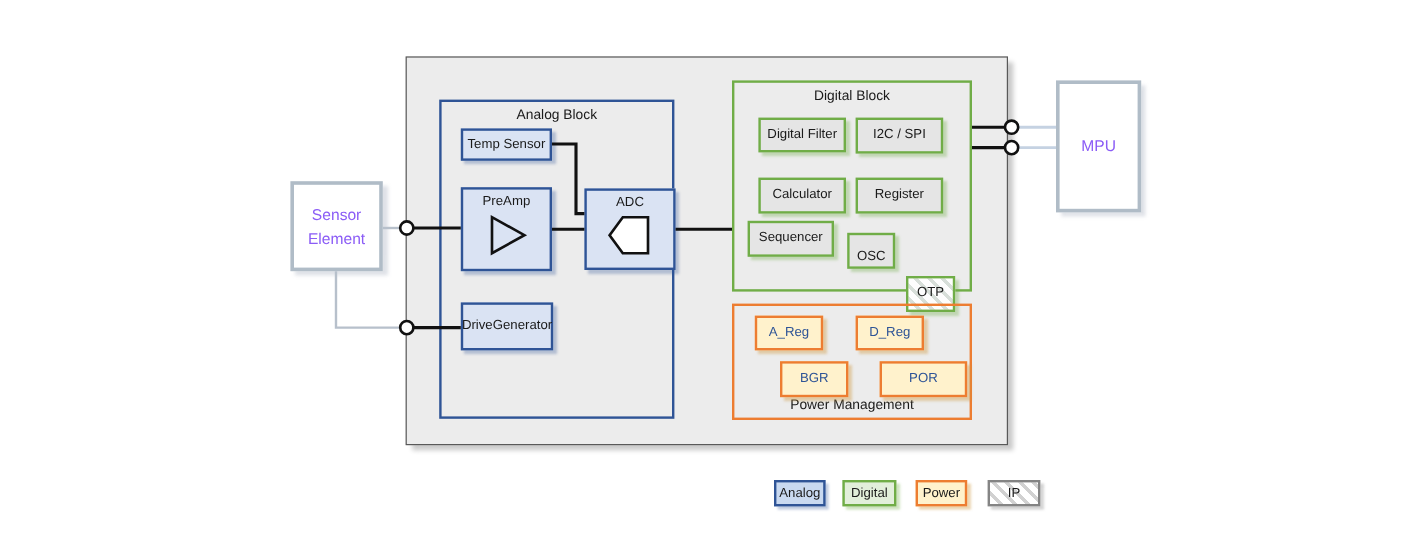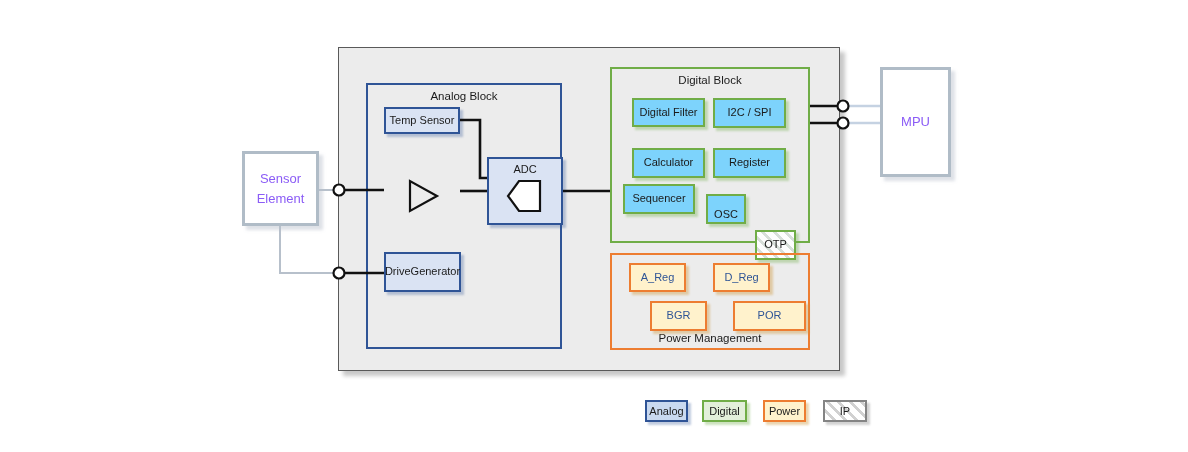--- a/index.html
+++ b/index.html
@@ -37,21 +37,21 @@
   
   .node {
     position:absolute; display:flex; align-items:center; justify-content:center;
     font-size:11px; color:#1a1a1a; text-align:center; line-height:1.25;
   }
   .node.blue {
     background:#dae3f3; border:2px solid #2f5496;
     box-shadow:3px 3px 2px rgba(46,84,150,0.30);
   }
   .node.green {
-    background:#7dd3fc; border:2px solid #70ad47;
+    background:#e5e5e5; border:2px solid #70ad47;
     box-shadow:3px 3px 2px rgba(112,173,71,0.35);
   }
   .node.orange {
     background:#fff2cc; border:2px solid #ed7d31; color:#2e5496;
     box-shadow:3px 3px 2px rgba(205,150,60,0.40);
   }
   .node.hatch-green {
     background-color:#fdfdfd;
     background-image:repeating-linear-gradient(45deg, rgba(145,165,150,0) 0 5px, rgba(145,165,150,0.35) 5px 8px);
     border:2px solid #70ad47;
@@ -108,20 +108,23 @@
   <div id="mpu" class="ext-box">
     <span>MPU</span>
   </div>
 
   <div id="analog-block" class="block">
     <div class="block-title top">Analog Block</div>
   </div>
   <div id="temp-sensor" class="node blue">
     <span>Temp Sensor</span>
   </div>
+  <div id="preamp" class="node blue top-label">
+    <span>PreAmp</span>
+  </div>
   <div id="adc" class="node blue top-label">
     <span>ADC</span>
   </div>
   <div id="drive-gen" class="node blue">
     <span>Drive</span>
     <span>Generator</span>
   </div>
 
   <div id="digital-block" class="block">
     <div class="block-title top">Digital Block</div>

